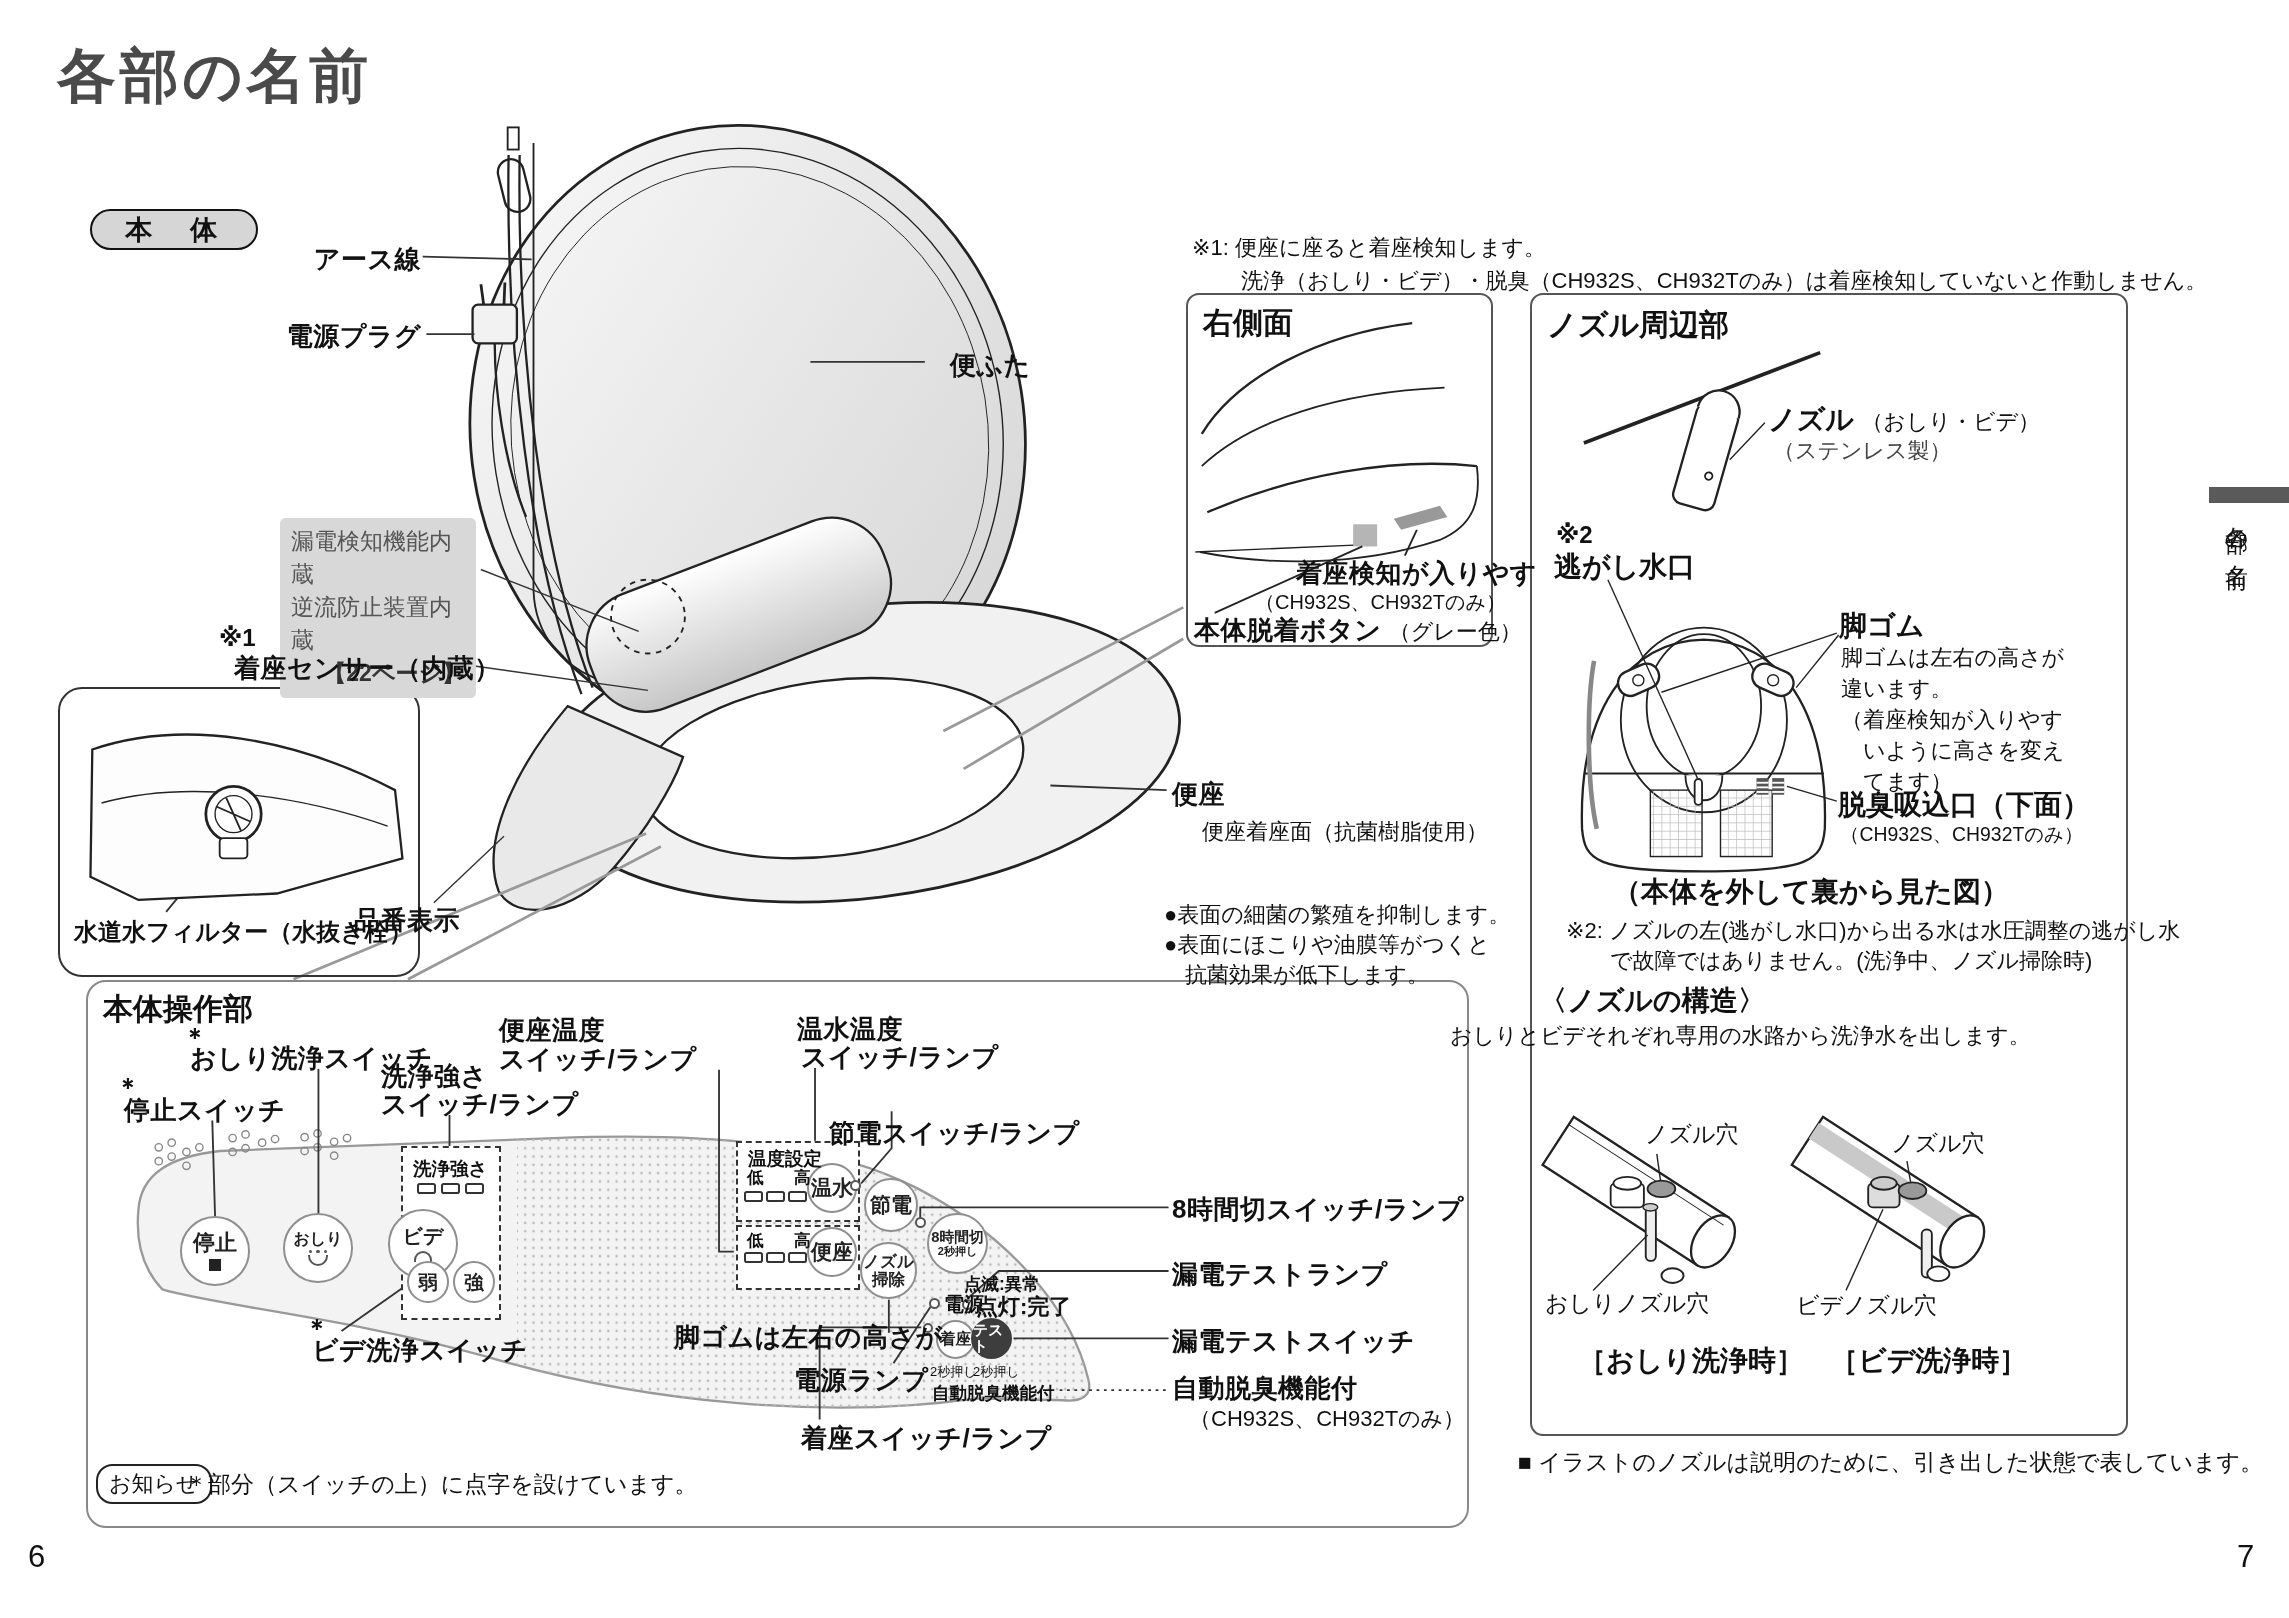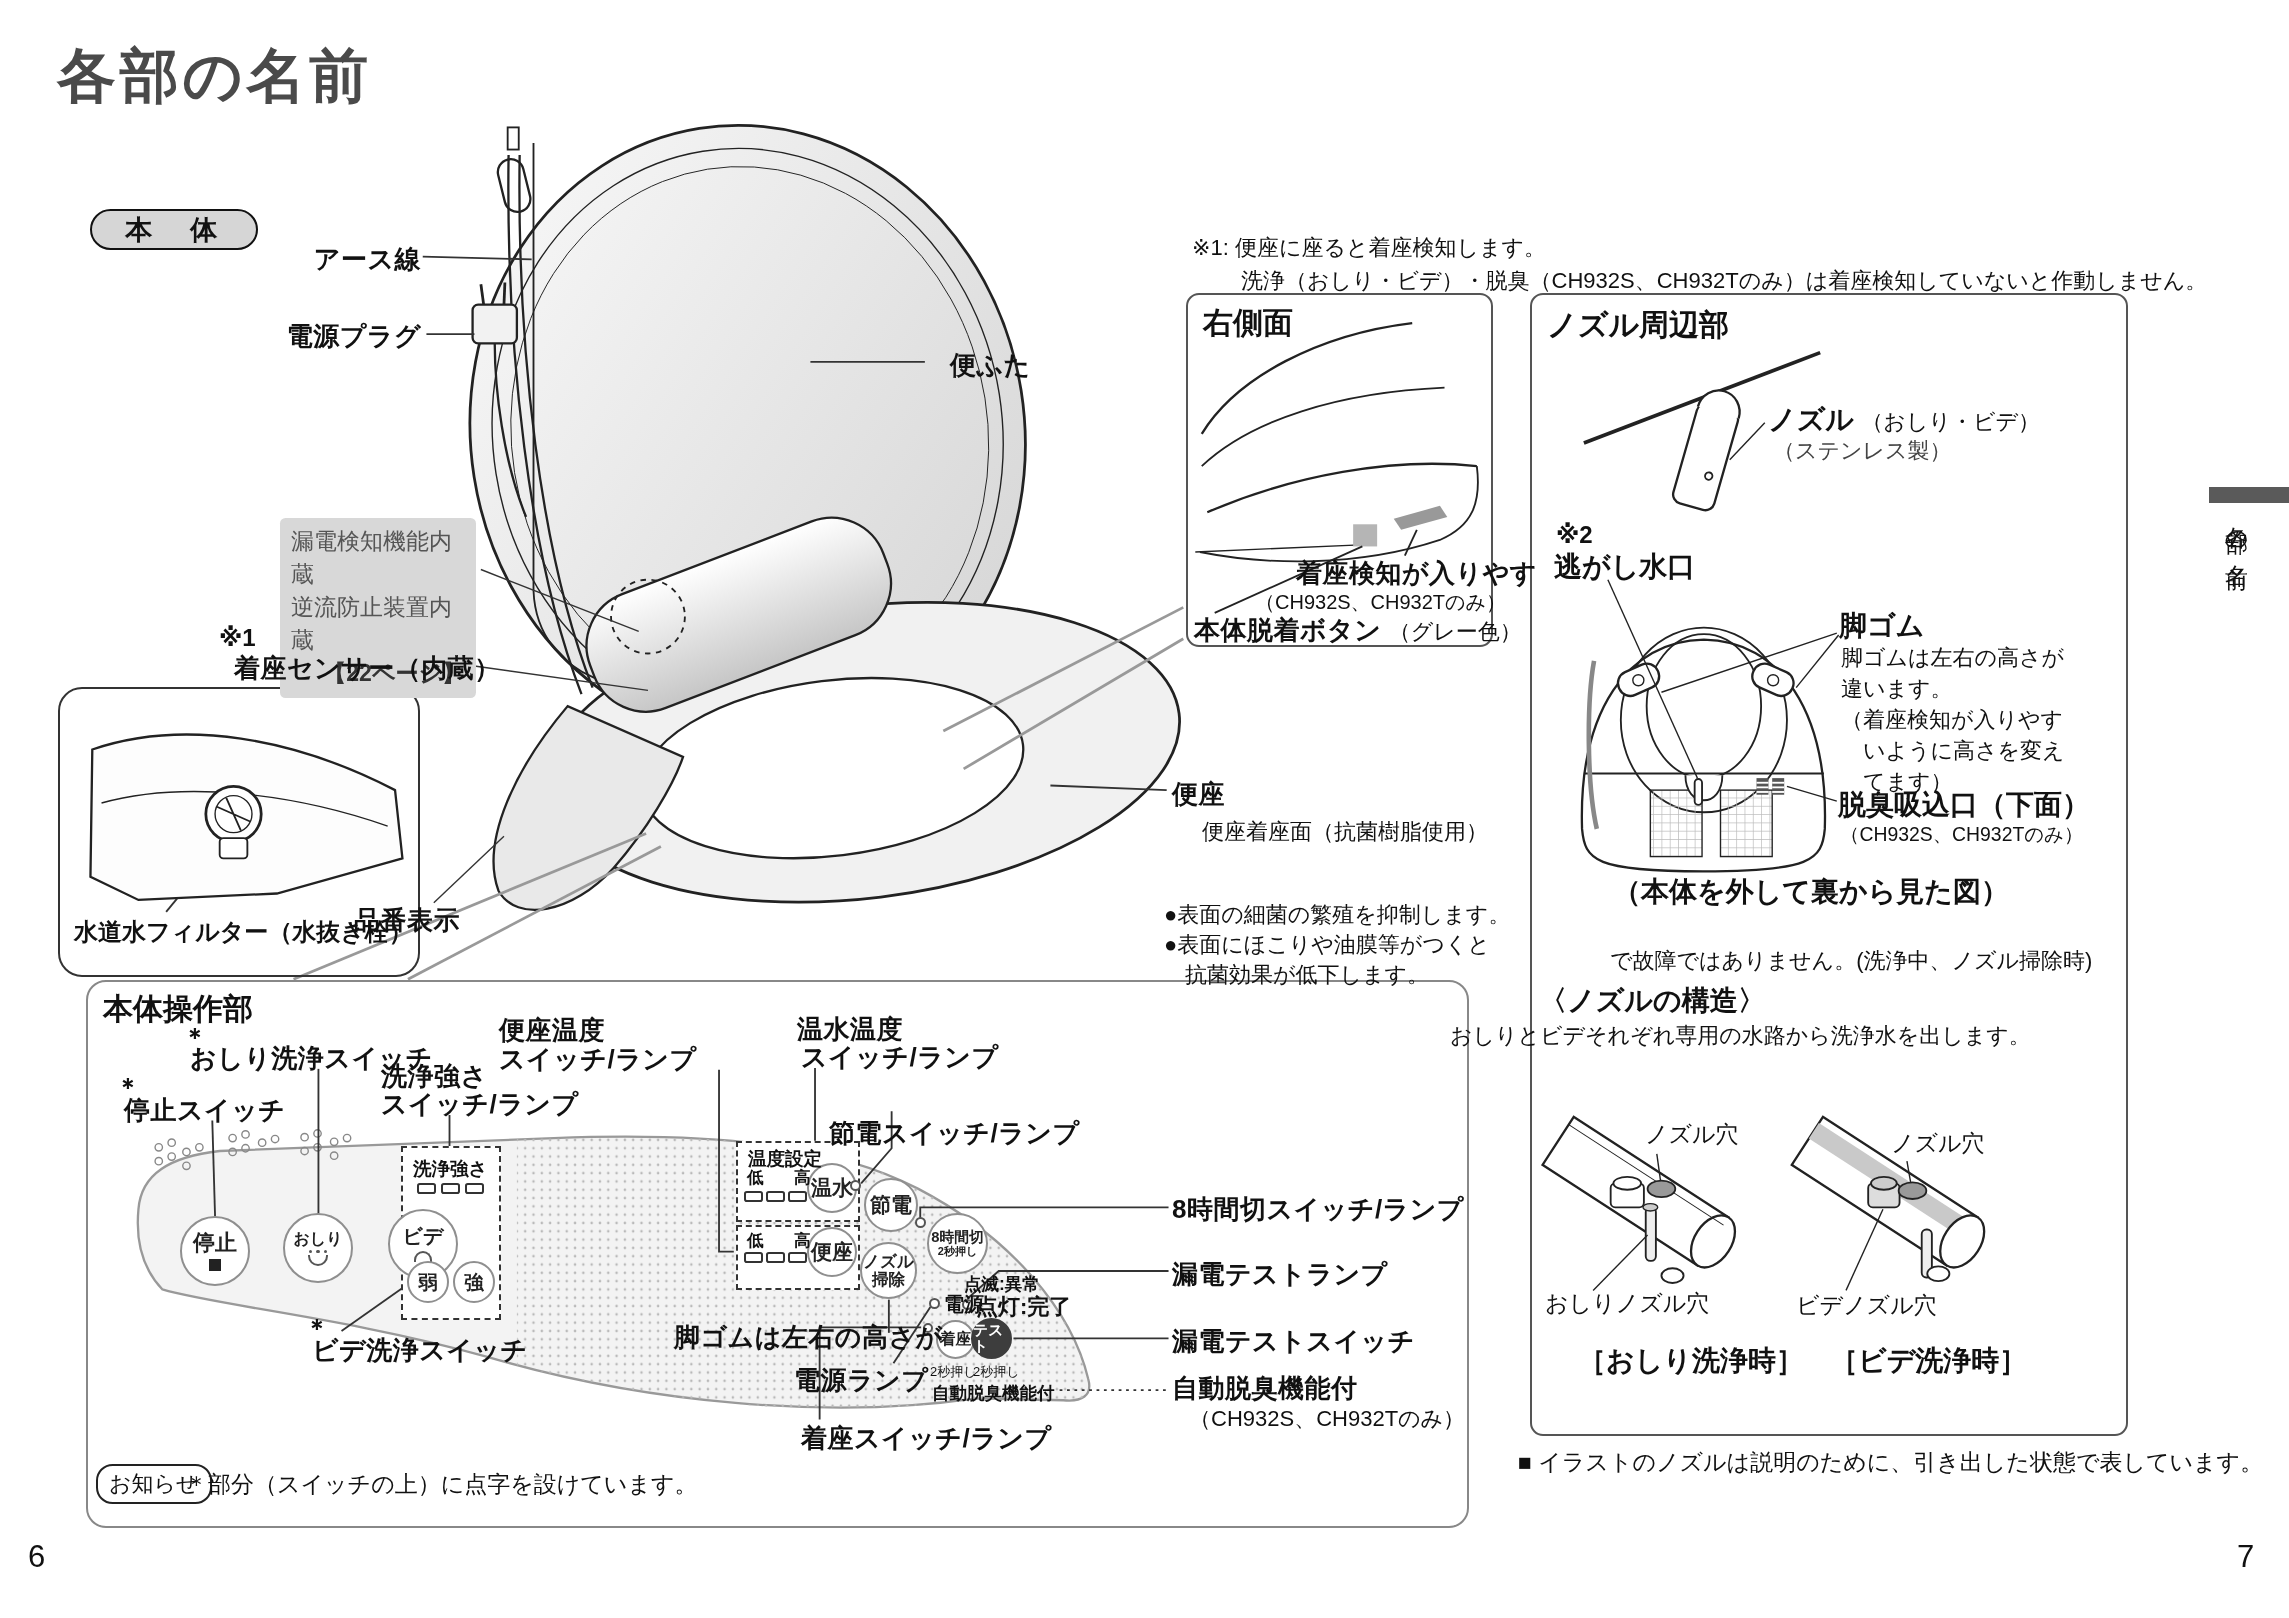--- a/index.html
+++ b/index.html
@@ -289,20 +289,21 @@
 <div class="abs b30 lbl" style="left:1554px;top:548px">逃がし水口</div>
 <div class="abs b30 lbl" style="left:1839px;top:607px">脚ゴム</div>
 <div class="abs t24 pre lbl" style="left:1841px;top:642px;line-height:31px">脚ゴムは左右の高さが
 違います。
 （着座検知が入りやす
 　いように高さを変え
 　てます）</div>
 <div class="abs b30 lbl" style="left:1838px;top:786px">脱臭吸込口（下面）</div>
 <div class="abs lbl" style="left:1840px;top:821px;font-size:19.4px">（CH932S、CH932Tのみ）</div>
 <div class="abs b30 lbl" style="left:1613px;top:873px">（本体を外して裏から見た図）</div>
+<div class="abs t24 lbl" style="left:1566px;top:916px">※2: ノズルの左(逃がし水口)から出る水は水圧調整の逃がし水</div>
 <div class="abs t24 lbl" style="left:1610px;top:946px">で故障ではありません。(洗浄中、ノズル掃除時)</div>
 <div class="abs b30 lbl" style="left:1539px;top:982px">〈ノズルの構造〉</div>
 <div class="abs t24 lbl" style="left:1450px;top:1021px">おしりとビデそれぞれ専用の水路から洗浄水を出します。</div>
 <div class="abs t25 lbl" style="left:1645px;top:1119px">ノズル穴</div>
 <div class="abs t25 lbl" style="left:1891px;top:1128px">ノズル穴</div>
 <div class="abs t25 lbl" style="left:1545px;top:1288px">おしりノズル穴</div>
 <div class="abs t25 lbl" style="left:1796px;top:1290px">ビデノズル穴</div>
 <div class="abs b30 lbl" style="left:1578px;top:1342px">［おしり洗浄時］</div>
 <div class="abs b30 lbl" style="left:1830px;top:1342px">［ビデ洗浄時］</div>
 

